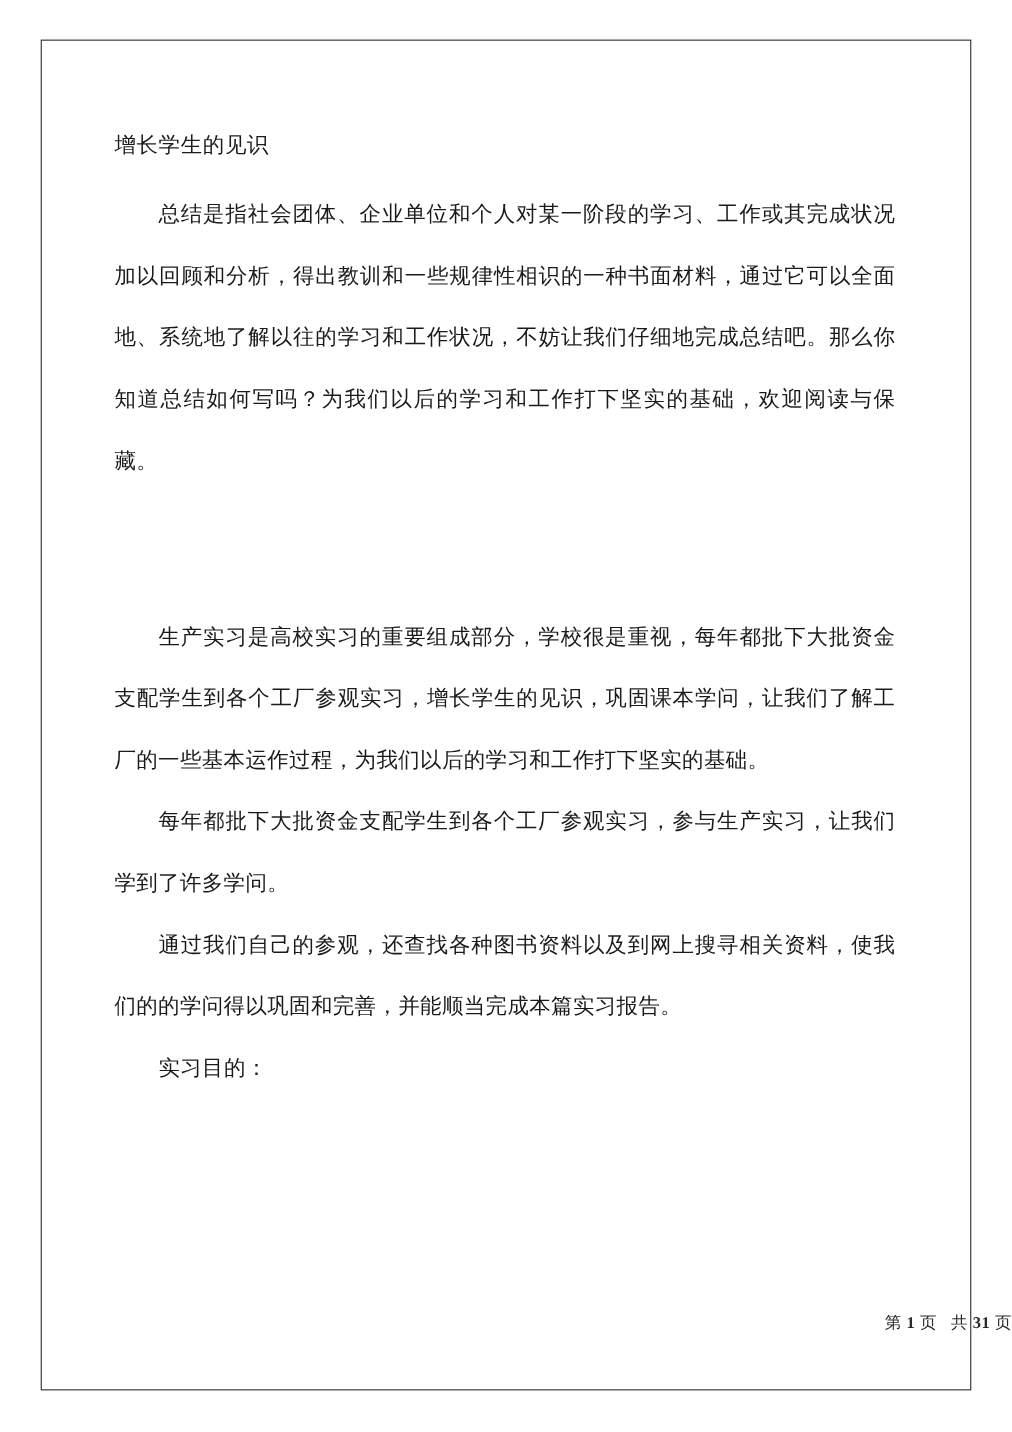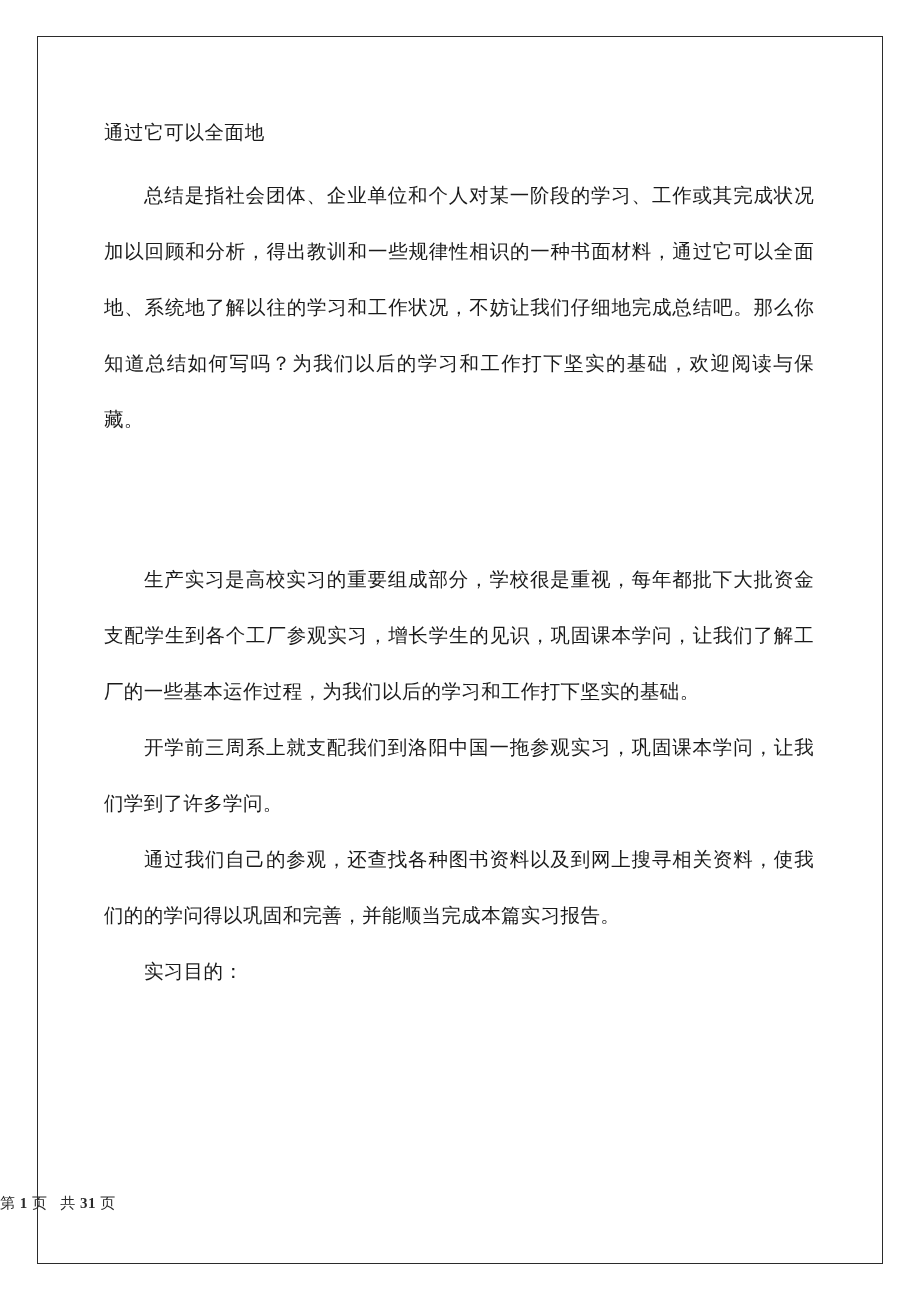--- a/index.html
+++ b/index.html
@@ -60,49 +60,49 @@
     text-align: justify;
     text-justify: inter-character;
   }
   .spacer-lg { height: 88px; }
   .spacer-sm { height: 16px; }
   .footer {
     position: absolute;
     left: 0;
     top: 1192px;
     width: 920px;
-    text-align: left;
+    text-align: right;
     font-size: 15px;
     line-height: 22px;
     color: #2a2a2a;
     letter-spacing: 0.5px;
   }
   .footer b { font-weight: 700; }
 </style>
 </head>
 <body>
 
 <div class="page">
 
   <div class="page-border"></div>
 
   <div class="content">
 
-    <p class="doc-title">通过它可以全面地</p>
+    <p class="doc-title">增长学生的见识</p>
 
     <p class="para">总结是指社会团体、企业单位和个人对某一阶段的学习、工作或其完成状况加以回顾和分析，得出教训和一些规律性相识的一种书面材料，通过它可以全面地、系统地了解以往的学习和工作状况，不妨让我们仔细地完成总结吧。那么你知道总结如何写吗？为我们以后的学习和工作打下坚实的基础，欢迎阅读与保藏。</p>
 
     <div class="spacer-lg"></div>
 
 
     <div class="spacer-sm"></div>
 
     <p class="para">生产实习是高校实习的重要组成部分，学校很是重视，每年都批下大批资金支配学生到各个工厂参观实习，增长学生的见识，巩固课本学问，让我们了解工厂的一些基本运作过程，为我们以后的学习和工作打下坚实的基础。</p>
 
-    <p class="para">开学前三周系上就支配我们到洛阳中国一拖参观实习，巩固课本学问，让我们学到了许多学问。</p>
+    <p class="para">每年都批下大批资金支配学生到各个工厂参观实习，参与生产实习，让我们学到了许多学问。</p>
 
     <p class="para">通过我们自己的参观，还查找各种图书资料以及到网上搜寻相关资料，使我们的的学问得以巩固和完善，并能顺当完成本篇实习报告。</p>
 
     <p class="para">实习目的：</p>
 
   </div>
 
   <div class="footer">
     <span>第</span><span>&nbsp;</span><b>1</b><span>&nbsp;</span><span>页</span><span>&nbsp;&nbsp;&nbsp;</span><span>共</span><span>&nbsp;</span><b>31</b><span>&nbsp;</span><span>页</span>
   </div>

